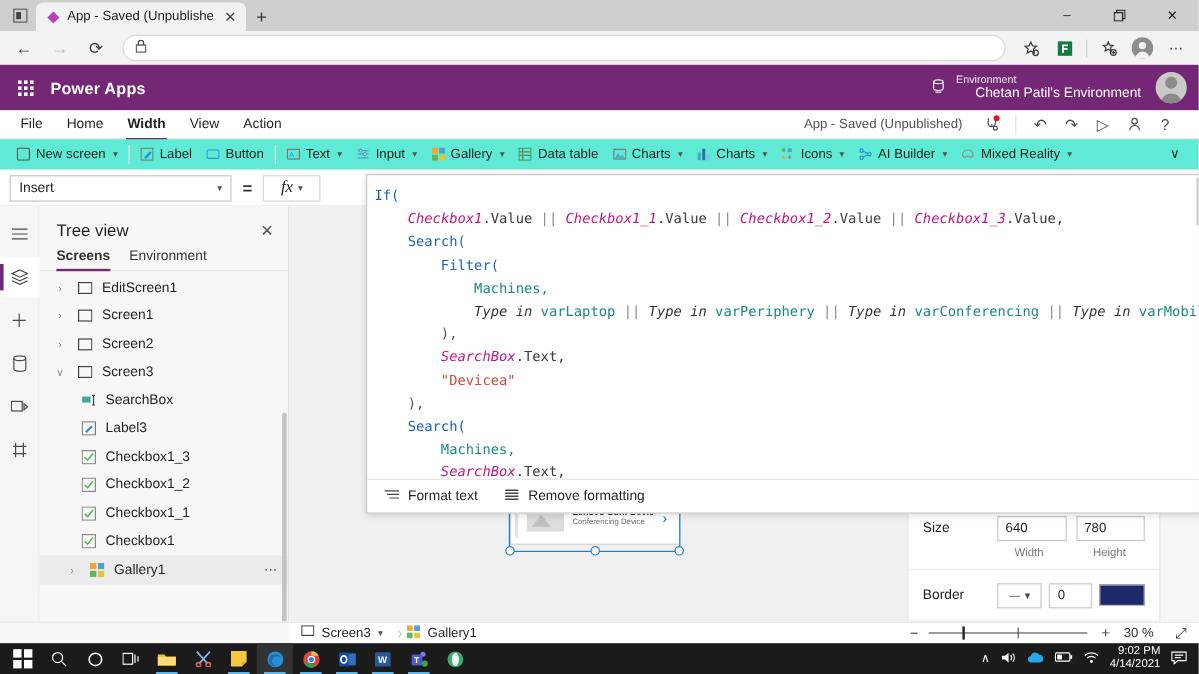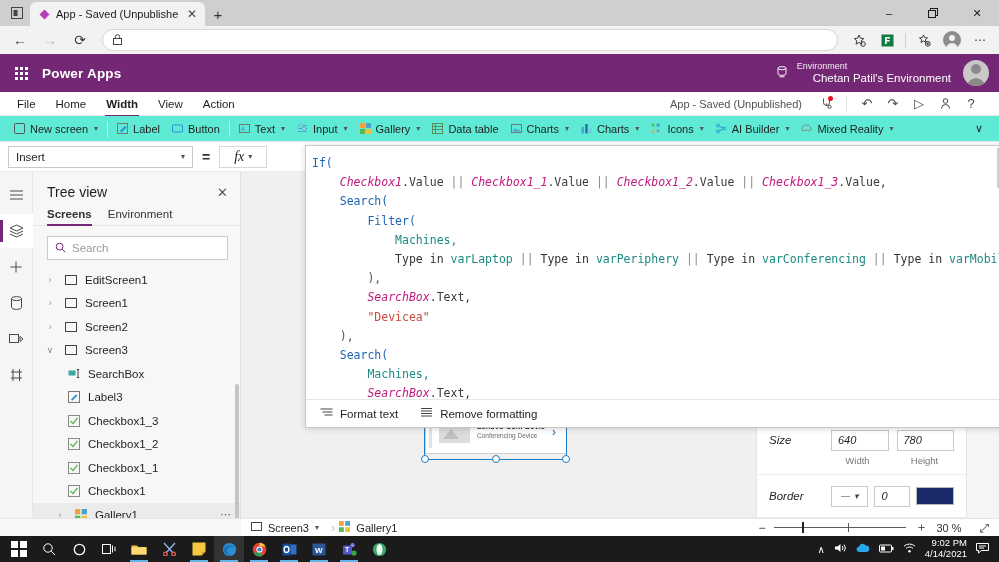--- a/index.html
+++ b/index.html
@@ -199,21 +199,21 @@
     border:1px solid #1f7ec4; pointer-events:none; }
   .handle { position:absolute; width:8px; height:8px; border-radius:50%; background:#fff;
     border:1.5px solid #1f7ec4; }
 
   
   .right-panel {
     position:absolute; top:172px; right:33px; width:210px; bottom:44px;
     background:#fff; border-left:1px solid #e4e4e4; font-size:11.5px;
   }
   .rp-sec { border-bottom:1px solid #ededed; padding:8px 12px; }
-  .rp-row { display:flex; align-items:center; min-height:26px;font-style:italic; }
+  .rp-row { display:flex; align-items:center; min-height:26px; }
   .rp-label { color:#201f1e; width:62px; flex:0 0 62px; }
   .rp-input { height:21px; border:1px solid #c9c9c9; background:#fff; padding:0 6px;
     display:flex; align-items:center; font-size:11px; }
   .rp-sub { display:flex; font-size:9.5px; color:#777; margin-top:2px; }
   .rp-swatch { height:21px; border:1px solid #c9c9c9; background:#fff; display:flex;
     align-items:center; justify-content:center; color:#555; font-size:11px; }
   .rp-color { width:43px; height:18px; background:#1b2a6b; border:1px solid #b9b9b9; }
   .rp-dd { width:42px; height:21px; border:1px solid #c9c9c9; display:flex; align-items:center;
     justify-content:center; gap:4px; font-size:9px; color:#444; }
   .right-rail {
@@ -244,21 +244,21 @@
     white-space:pre; color:#333;
   }
   .fo-code .fn    { color:#1f63b5; }
   .fo-code .ctl   { color:#c2187f; font-style:italic; }
   .fo-code .prop  { color:#3b3b3b; }
   .fo-code .tbl   { color:#1a8a82; }
   .fo-code .var   { color:#1a8a82; }
   .fo-code .str   { color:#c94a3f; }
   .fo-code .op    { color:#8a8a8a; }
   .fo-code .pn    { color:#555; }
-  .fo-code .kw    { color:#333; }
+  .fo-code .kw    { color:#333;font-style:italic; }
   .fo-foot {
     height:28px; border-top:1px solid #e6e6e6; display:flex; align-items:center;
     padding:0 14px; gap:22px;
   }
   .fo-fbtn { display:flex; align-items:center; gap:7px; font-size:11.5px; color:#201f1e; }
   .fo-scroll-v { position:absolute; right:1px; top:2px; width:5px; height:40px; background:#cfcfcf; }
 
   
   .statusbar {
     position:absolute; left:241px; right:0; bottom:26px; height:18px;
@@ -608,31 +608,20 @@
 
   <div class="tree-panel">
     <div class="tree-head">
       <span class="tree-title">Tree view</span>
       <span class="tree-close">✕</span>
     </div>
     <div class="tree-tabs">
       <div class="tree-tab active">Screens</div>
       <div class="tree-tab">Environment</div>
     </div>
-    <div class="tree-search-wrap">
-      <div class="tree-search">
-        <span class="mag">
-          <svg width="11" height="11" viewBox="0 0 11 11">
-              <circle cx="4.6" cy="4.6" r="3.4" fill="none" stroke="#742774"></circle>
-              <path d="M7.2 7.2 L10.2 10.2" stroke="#742774"></path>
-            </svg>
-        </span>
-        <span>Search</span>
-      </div>
-    </div>
     <div class="tree-list">
 
       <div class="tree-node" style="padding-left:10px">
         <span class="tw">›</span>
         <span class="tree-ico">
             <svg width="12" height="12" viewBox="0 0 12 12">
               <rect x="0.5" y="1.5" width="11" height="9" fill="none" stroke="#444"></rect>
             </svg>
           </span>
         <span>EditScreen1</span>

